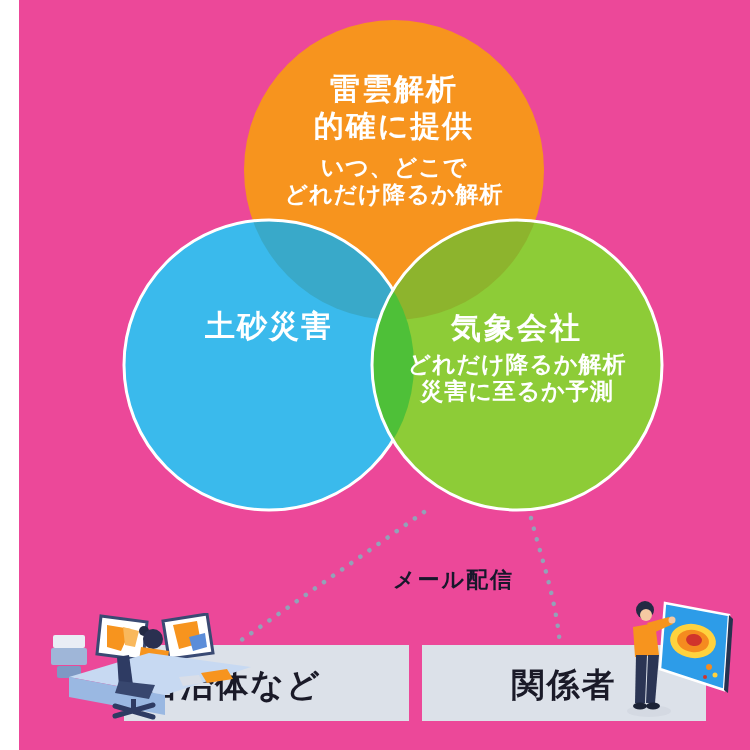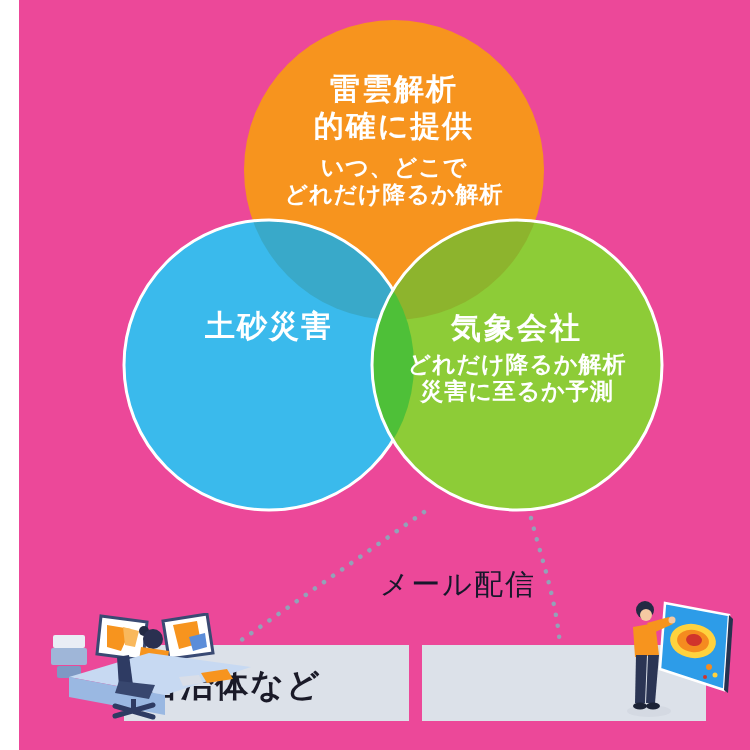--- a/index.html
+++ b/index.html
@@ -9,22 +9,22 @@
     margin-left:19px;
   }
   #venn-svg{position:absolute;left:0;top:0;}
   .circle-text{position:absolute;text-align:center;color:#ffffff;}
   .circle-title{font-size:30px;font-weight:700;line-height:37px;letter-spacing:2px;}
   .circle-title-wide{font-size:30px;font-weight:700;line-height:38px;letter-spacing:3px;}
   .circle-desc{font-size:23px;font-weight:700;line-height:27px;letter-spacing:1px;}
   .desc-block{margin-top:10px;}
   .desc-block-tight{margin-top:4px;}
   #mail-label{
-    position:absolute;left:352px;top:565px;width:165px;text-align:right;
-    font-size:29px;font-weight:400;color:#17172B;letter-spacing:2px;
+    position:absolute;left:352px;top:565px;width:165px;text-align:center;
+    font-size:22px;font-weight:700;color:#17172B;letter-spacing:2px;
   }
   .recipient-box{position:absolute;top:645px;height:76px;background:#DCE1E9;}
   #left-box{left:105px;width:285px;}
   #right-box{left:403px;width:284px;}
   .recipient-label{
     position:absolute;font-size:33px;font-weight:800;color:#1A1A28;
     letter-spacing:2px;text-align:center;top:663px;
   }
   #left-box-label{left:112px;width:205px;}
   #right-box-label{left:403px;width:284px;}
@@ -92,20 +92,21 @@
       <div class="circle-desc">どれだけ降るか解析</div>
       <div class="circle-desc">災害に至るか予測</div>
     </div>
   </div>
 
   <div id="mail-label">メール配信</div>
 
   <div id="left-box" class="recipient-box"></div>
   <div id="right-box" class="recipient-box"></div>
   <div id="left-box-label" class="recipient-label">自治体など</div>
+  <div id="right-box-label" class="recipient-label">関係者</div>
 
   <svg id="left-illus" class="illus" viewBox="0 0 205 107">
 
     <rect x="2" y="22" width="32" height="13" rx="2" fill="#E9EDF5"></rect>
     <rect x="0" y="35" width="36" height="17" rx="2" fill="#9FB6D8"></rect>
     <rect x="6" y="53" width="24" height="12" rx="2" fill="#7E99C4"></rect>
 
     <polygon points="50,3 96,9 92,47 46,41" fill="#FFFFFF" stroke="#3A4A73" stroke-width="3"></polygon>
     <polygon points="56,12 80,16 70,38 56,34" fill="#F7941E"></polygon>
     <polygon points="72,14 88,18 84,34 74,32" fill="#F9B85C"></polygon>

